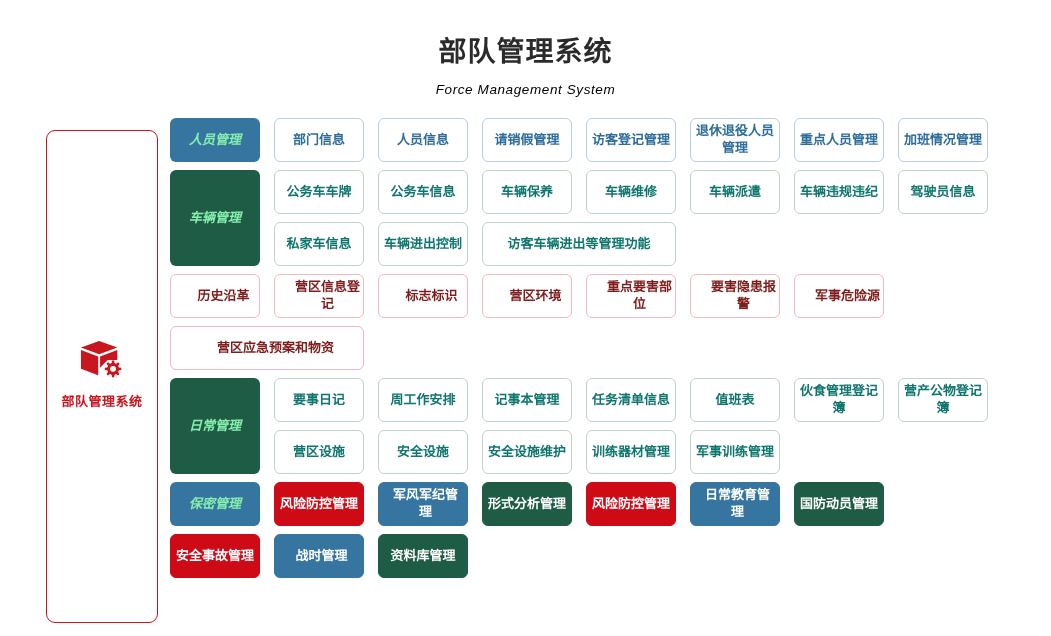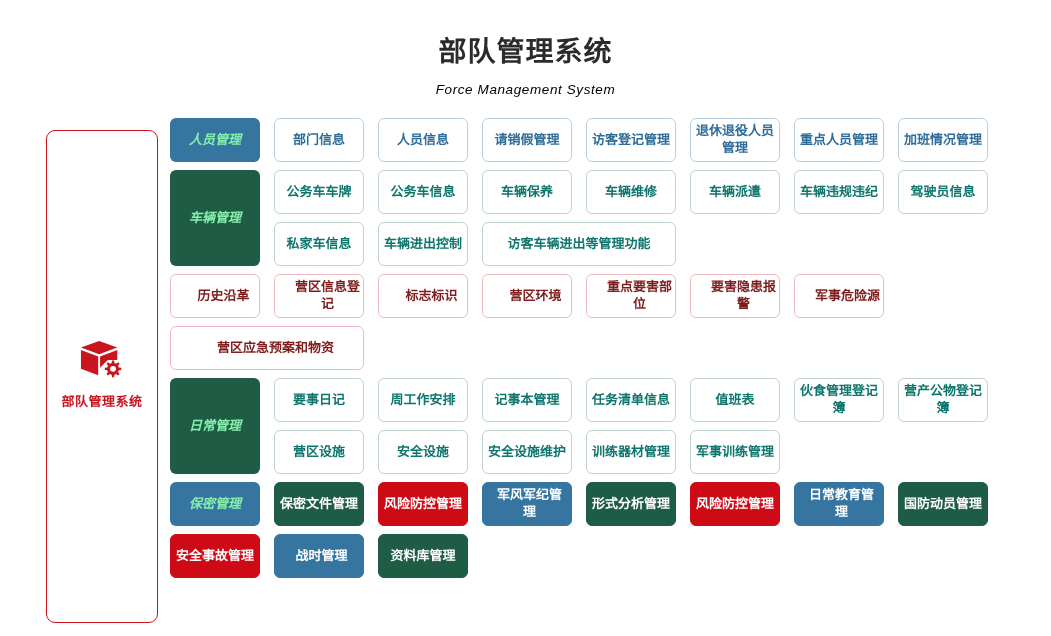--- a/index.html
+++ b/index.html
@@ -231,21 +231,20 @@
           <div class="cell green">营区设施</div>
           <div class="cell green">安全设施</div>
           <div class="cell green">安全设施维护</div>
           <div class="cell green">训练器材管理</div>
           <div class="cell green">军事训练管理</div>
         </div>
       </div>
       <div class="row tall">
         <div class="group-label g-blue">保密管理</div>
         <div class="cells">
-          <div class="cell fill-green">保密文件管理</div>
           <div class="cell fill-red">风险防控管理</div>
           <div class="cell fill-blue">军风军纪管理</div>
           <div class="cell fill-green">形式分析管理</div>
           <div class="cell fill-red">风险防控管理</div>
           <div class="cell fill-blue">日常教育管理</div>
           <div class="cell fill-green">国防动员管理</div>
         </div>
       </div>
       <div class="row">
         <div class="cells">

